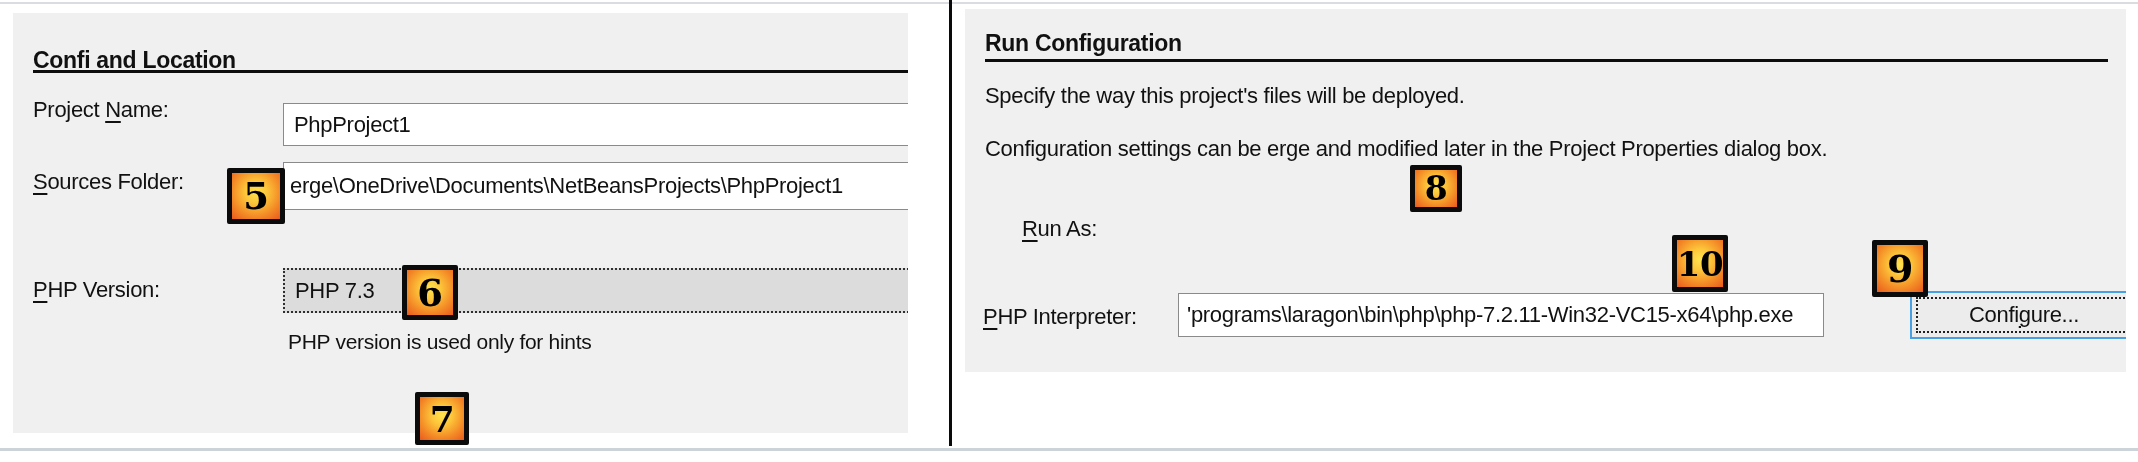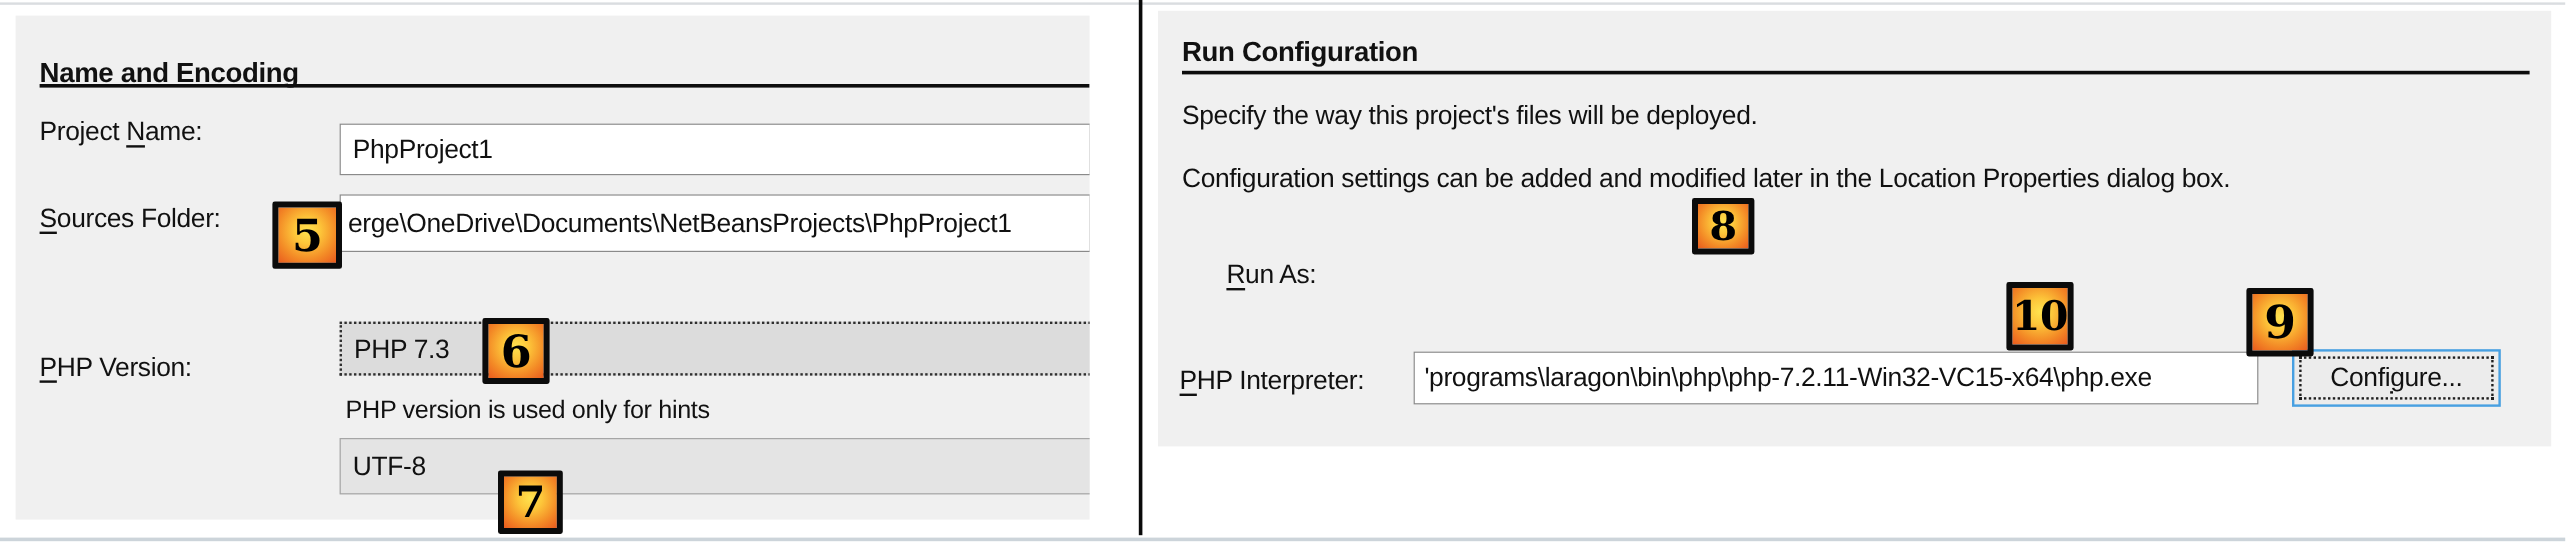--- a/index.html
+++ b/index.html
@@ -55,59 +55,56 @@
 </head>
 <body>
 
 <div class="canvas">
 
   <div class="hline top-line"></div>
   <div class="vdivider"></div>
   <div class="hline bottom-line"></div>
 
   <div class="panel panel-left">
-    <div class="sec-title" style="left:20px;top:34px;">Name and Encoding</div>
+    <div class="sec-title" style="left:20px;top:34px;">Confi and Location</div>
     <div class="sec-rule" style="left:20px;top:57px;width:875px;"></div>
 
     <div class="lbl" style="left:20px;top:84px;"><span>Project </span><span class="mn">N</span><span>ame:</span></div>
     <div class="field textbox" style="left:270px;top:90px;width:626px;height:43px;">
       <span>PhpProject1</span>
     </div>
 
     <div class="lbl" style="left:20px;top:156px;"><span></span><span class="mn">S</span><span>ources Folder:</span></div>
     <div class="field textbox" style="left:270px;top:149px;width:626px;height:48px;padding-left:6px;">
       <span>erge\OneDrive\Documents\NetBeansProjects\PhpProject1</span>
     </div>
 
-    <div class="lbl" style="left:20px;top:264px;margin-top:16px;"><span></span><span class="mn">P</span><span>HP Version:</span></div>
+    <div class="lbl" style="left:20px;top:264px;"><span></span><span class="mn">P</span><span>HP Version:</span></div>
     <div class="field combo-focus" style="left:270px;top:255px;width:630px;height:45px;">
       <span>PHP 7.3</span>
     </div>
     <div class="hint" style="left:275px;top:317px;">PHP version is used only for hints</div>
 
-    <div class="field combo" style="left:270px;top:352px;width:627px;height:47px;">
-      <span>UTF-8</span>
-    </div>
   </div>
 
   <div class="panel panel-right">
     <div class="sec-title" style="left:20px;top:21px;">Run Configuration</div>
     <div class="sec-rule" style="left:20px;top:50px;width:1123px;"></div>
 
     <div class="lbl" style="left:20px;top:74px;">Specify the way this project's files will be deployed.</div>
-    <div class="lbl" style="left:20px;top:127px;">Configuration settings can be added and modified later in the Location Properties dialog box.</div>
+    <div class="lbl" style="left:20px;top:127px;">Configuration settings can be erge and modified later in the Project Properties dialog box.</div>
 
     <div class="lbl" style="left:20px;top:207px;margin-left:37px;"><span></span><span class="mn">R</span><span>un As:</span></div>
 
     <div class="lbl" style="left:18px;top:295px;"><span></span><span class="mn">P</span><span>HP Interpreter:</span></div>
-    <div class="field textbox" style="left:213px;top:284px;width:704px;height:44px;padding-left:8px;">
+    <div class="field textbox" style="left:213px;top:284px;width:646px;height:44px;padding-left:8px;">
       <span>'programs\laragon\bin\php\php-7.2.11-Win32-VC15-x64\php.exe</span>
     </div>
 
-    <div class="btn" style="left:945px;top:282px;width:174px;height:48px;">
+    <div class="btn" style="left:945px;top:282px;width:228px;height:48px;">
       <span><span>Confi</span><span class="mn">g</span><span>ure...</span></span>
     </div>
   </div>
 
   <div class="badge b5">
       <span>5</span>
     </div>
   <div class="badge b6">
       <span>6</span>
     </div>

